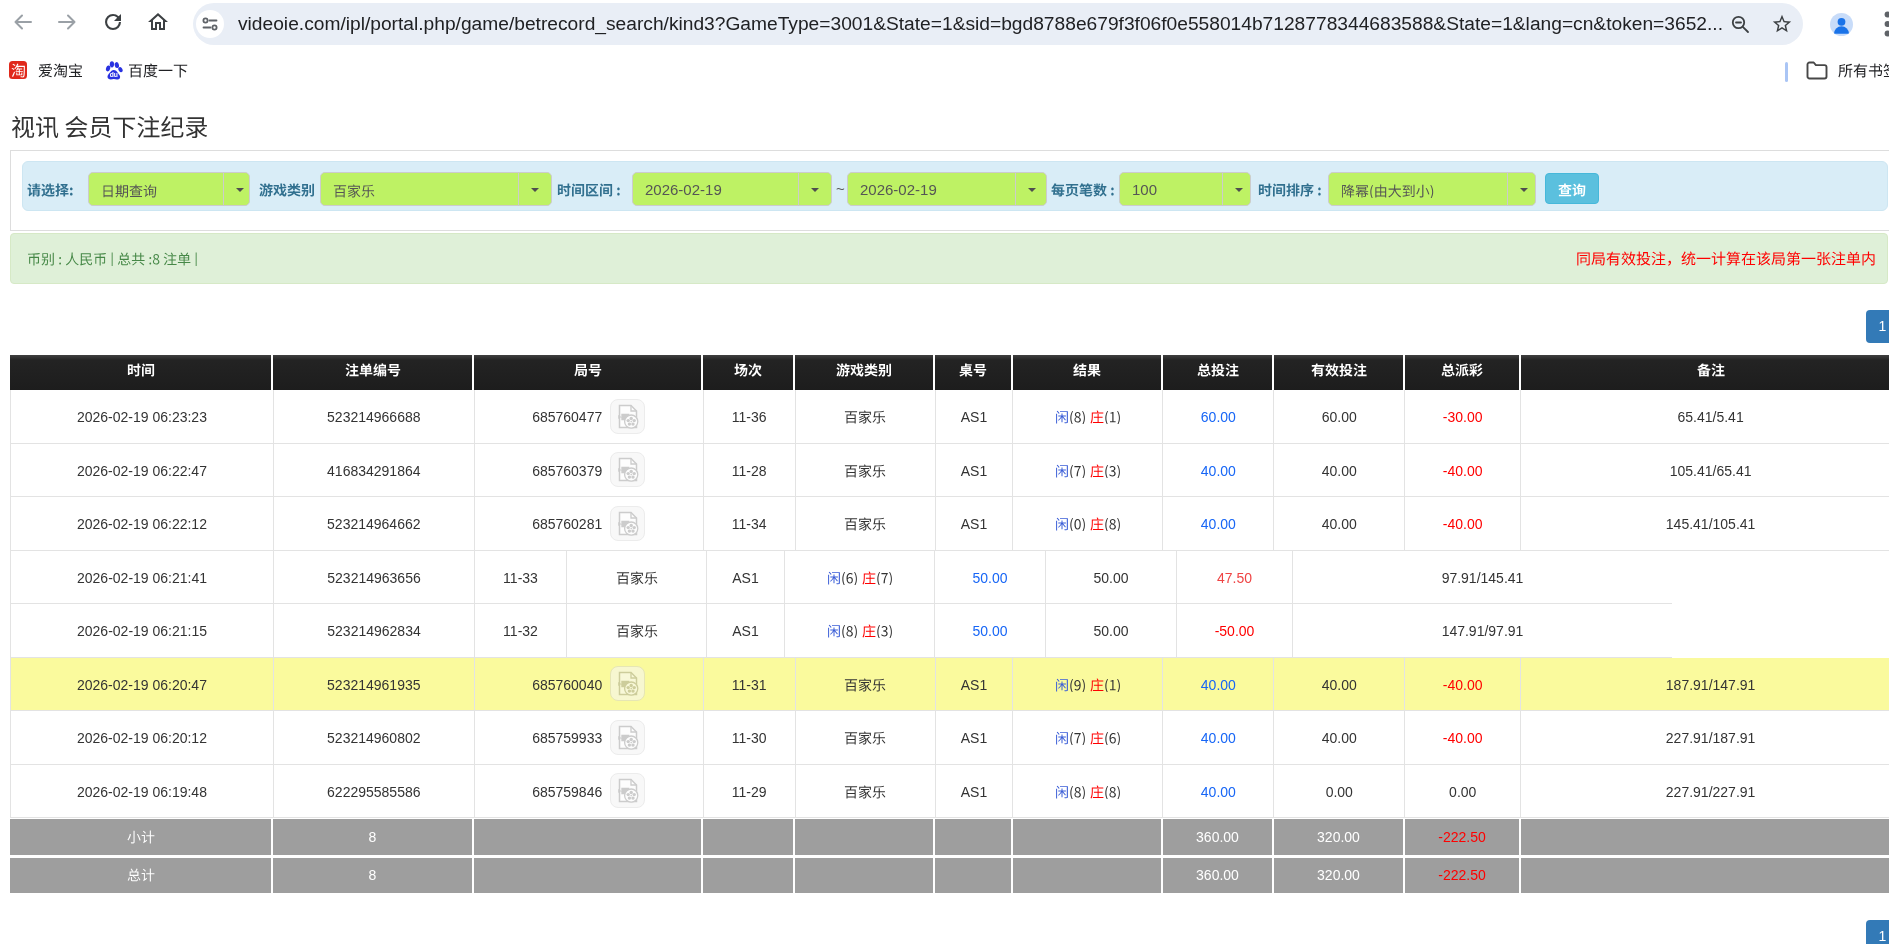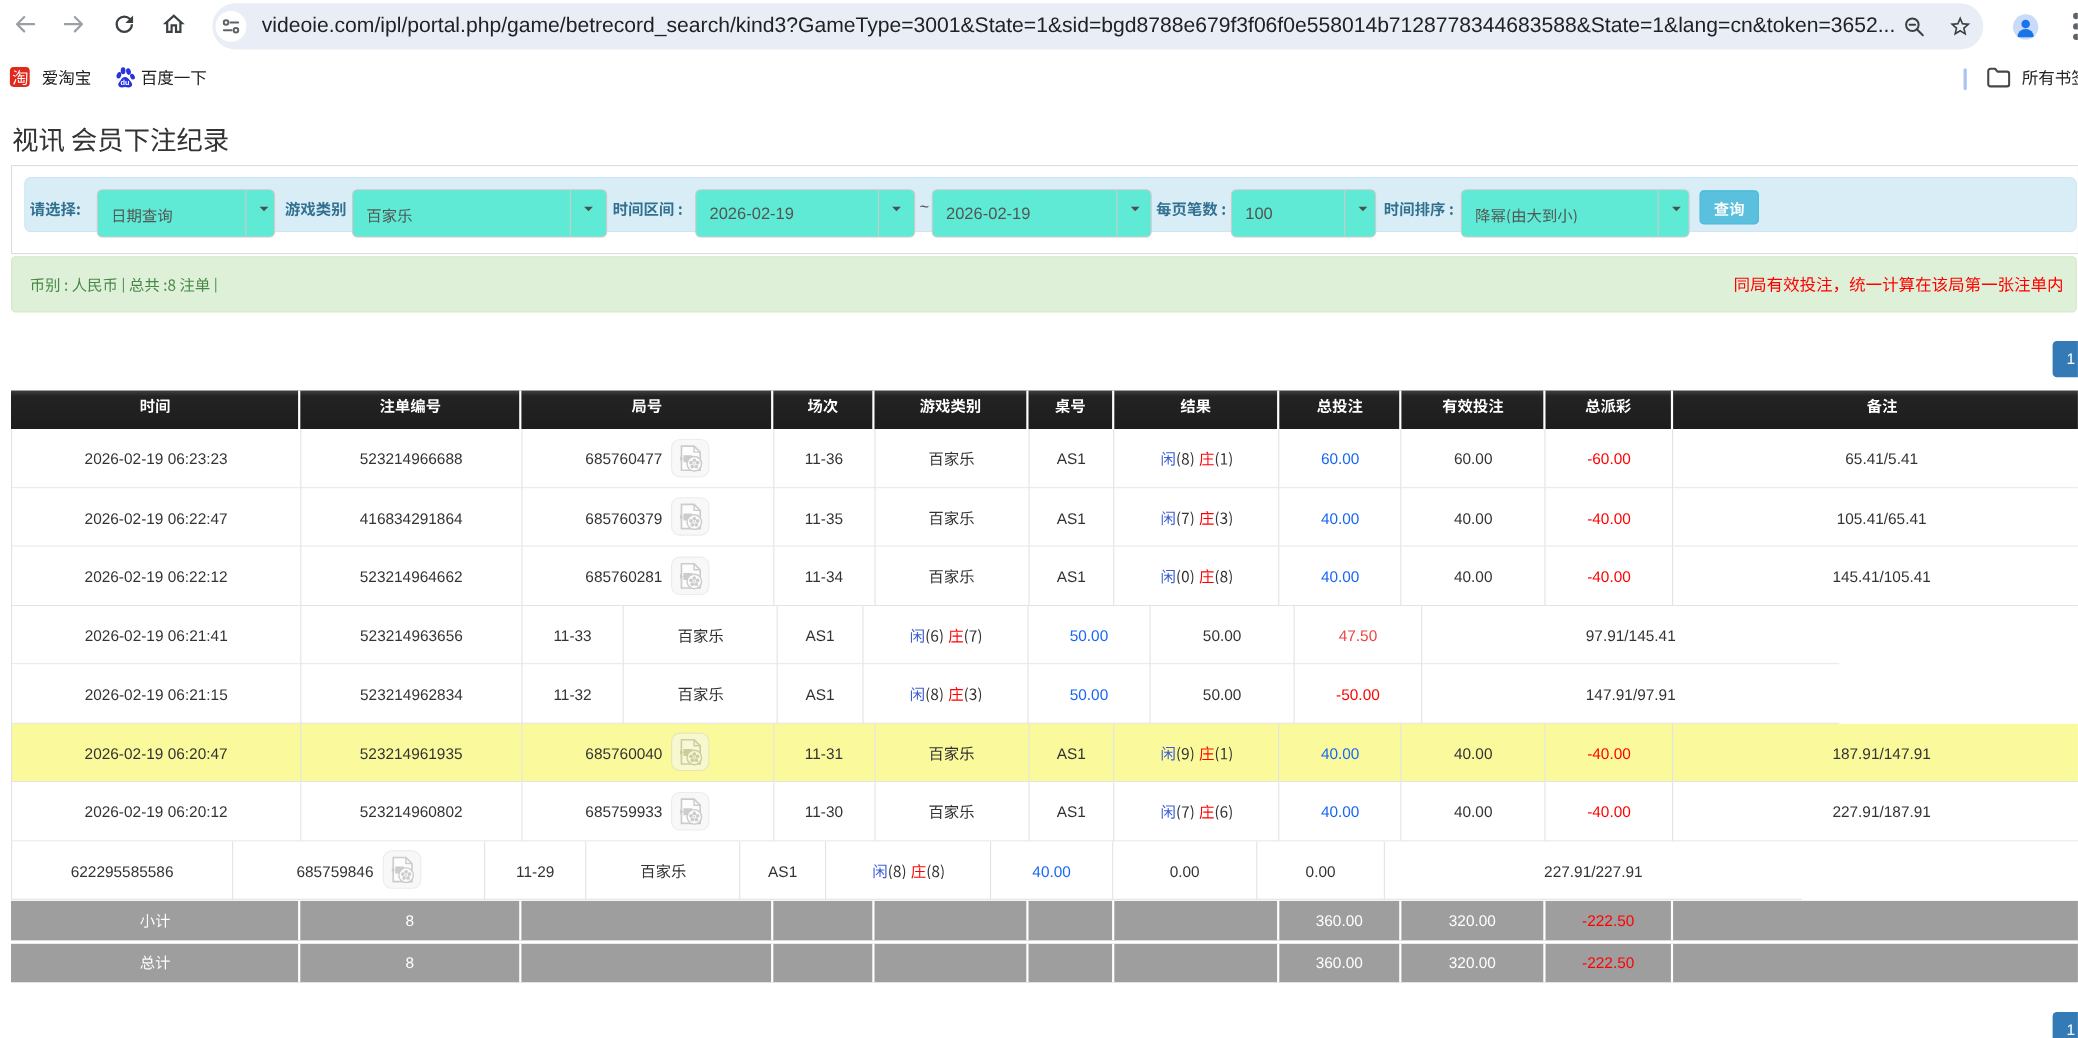--- a/index.html
+++ b/index.html
@@ -4,21 +4,21 @@
 body{width:1889px;height:944px;overflow:hidden;position:relative;font-family:"Liberation Sans",sans-serif;background:#fff}
 .abs{position:absolute}
 .ic{position:absolute}
 .hrow{position:absolute;left:10px;width:1890px;height:35px;display:flex;background:linear-gradient(#404040,#232323 15%,#1d1d1d)}
 .hc{height:35px;border-right:2px solid #fff;display:flex;align-items:center;justify-content:center}
 .drow{position:absolute;left:10px;width:1890px;display:flex;background:#fff;border-left:1px solid #e3e3e3}
 .dc{border-right:1px solid #e3e3e3;border-bottom:1px solid #e3e3e3;display:flex;align-items:center;justify-content:center;font-size:14px;color:#333;padding-top:2px}
 .trow{position:absolute;left:10px;width:1890px;display:flex;background:#9e9e9e;border-top:2px solid #fff}
 .tc{border-right:2px solid #fff;display:flex;align-items:center;justify-content:center;font-size:14px;color:#fff}
 .vbtn{display:inline-flex;align-items:center;justify-content:center;width:35px;height:35px;border:1px solid #ececec;border-radius:8px;background:#f8f8f8;margin-left:8px;margin-top:-2px}
-.sel{position:absolute;background:#5eead4;border:1px solid #ccc;border-radius:5px;height:44px;top:172px}
+.sel{position:absolute;background:#bef264;border:1px solid #ccc;border-radius:5px;height:34px;top:172px}
 .seldiv{position:absolute;top:0;bottom:0;width:1px;background:#ccc}
 .caret{position:absolute;width:0;height:0;border-left:4px solid transparent;border-right:4px solid transparent;border-top:4.5px solid #4e4e4e;top:15px}
 .seltx{position:absolute;left:12px;top:0;bottom:0;display:flex;align-items:center;padding-top:3px}
 </style></head><body>
 <div class="abs" style="left:0;top:0;width:1889px;height:48px;background:#fff">
     <svg class="ic" style="left:11px;top:10px" width="24" height="24" viewBox="0 0 24 24" fill="none" stroke="#9aa0a6" stroke-width="2" stroke-linecap="round" stroke-linejoin="round">
       <path d="M20 12H4.5M11 5.5 4.5 12l6.5 6.5"></path>
     </svg>
     <svg class="ic" style="left:55px;top:10px" width="24" height="24" viewBox="0 0 24 24" fill="none" stroke="#9aa0a6" stroke-width="2" stroke-linecap="round" stroke-linejoin="round">
       <path d="M4 12h15.5M13 5.5 19.5 12 13 18.5"></path>
@@ -260,41 +260,41 @@
         <path fill="#333" d="M17.3 15.1 18.1 14.7C16.9 12.7 16.4 10.3 16.4 8C16.4 5.6 16.9 3.2 18.1 1.2L17.3 0.9C16.1 3 15.3 5.2 15.3 8C15.3 10.7 16.1 13 17.3 15.1Z M22.7 12.5C24.6 12.5 25.9 11.3 25.9 9.9C25.9 8.4 25 7.7 24.1 7.2V7.1C24.7 6.6 25.5 5.7 25.5 4.6C25.5 3 24.4 1.9 22.7 1.9C21.1 1.9 19.9 3 19.9 4.5C19.9 5.6 20.5 6.4 21.3 6.9V6.9C20.3 7.4 19.4 8.4 19.4 9.8C19.4 11.4 20.7 12.5 22.7 12.5ZM23.4 6.7C22.1 6.3 21 5.7 21 4.5C21 3.5 21.7 2.9 22.7 2.9C23.8 2.9 24.4 3.7 24.4 4.7C24.4 5.4 24 6.1 23.4 6.7ZM22.7 11.6C21.4 11.6 20.5 10.8 20.5 9.7C20.5 8.7 21.1 7.9 21.9 7.3C23.4 7.9 24.6 8.4 24.6 9.8C24.6 10.8 23.9 11.6 22.7 11.6Z M27.9 15.1C29.2 13 29.9 10.7 29.9 8C29.9 5.2 29.2 3 27.9 0.9L27.1 1.2C28.3 3.2 28.9 5.6 28.9 8C28.9 10.3 28.3 12.7 27.1 14.7Z"></path>
       </svg>
       <span style="width:4px"></span>
       <svg width="31" height="14" viewBox="0 0 31 14">
         <path fill="#ff0000" d="M7.6 3.9V6.8H3.9V7.8H7.6V12H2.9V13H13.4V12H8.6V7.8H12.6V6.8H8.6V3.9ZM6.6 0.8C6.9 1.3 7.2 2 7.4 2.4H1.8V6.1C1.8 8.1 1.7 11 0.5 13.1C0.8 13.2 1.3 13.4 1.5 13.6C2.7 11.4 2.8 8.3 2.8 6.1V3.4H13.3V2.4H7.7L8.5 2.2C8.3 1.7 7.9 1 7.6 0.5Z"></path>
         <path fill="#333" d="M17.3 15.1 18.1 14.7C16.9 12.7 16.4 10.3 16.4 8C16.4 5.6 16.9 3.2 18.1 1.2L17.3 0.9C16.1 3 15.3 5.2 15.3 8C15.3 10.7 16.1 13 17.3 15.1Z M20 12.3H25.6V11.3H23.5V2.1H22.6C22 2.4 21.3 2.6 20.4 2.8V3.6H22.3V11.3H20Z M27.9 15.1C29.2 13 29.9 10.7 29.9 8C29.9 5.2 29.2 3 27.9 0.9L27.1 1.2C28.3 3.2 28.9 5.6 28.9 8C28.9 10.3 28.3 12.7 27.1 14.7Z"></path>
       </svg>
     </div>
     <div class="dc" style="width:111px;color:#1766f6">60.00</div>
     <div class="dc" style="width:131px">60.00</div>
-    <div class="dc" style="width:116px;color:#ff0000">-60.00</div>
+    <div class="dc" style="width:116px;color:#ff0000">-30.00</div>
     <div class="dc" style="width:379px;border-right:none">65.41/5.41</div>
   </div>
 <div class="drow" style="top:443.5px;height:53.5px;">
     <div class="dc" style="width:263px">2026-02-19 06:22:47</div>
     <div class="dc" style="width:201px">416834291864</div>
     <div class="dc" style="width:229px">685760379<span class="vbtn" style="">
         <svg width="27" height="27" viewBox="0 0 27 27">
           <path d="M5.5 2.5H17l5.5 5.5V24.5H5.5z" fill="#fdfdfd" stroke="#ccc" stroke-width="1.5"></path>
           <path d="M17 2.5V8h5.5" fill="none" stroke="#ccc" stroke-width="1.3"></path>
           <path d="M7.3 10.8h8v6.4h-8z M7.3 14 4.2 11.9v4.2z" fill="#ccc"></path>
           <circle cx="17.2" cy="18.6" r="6.6" fill="#fdfdfd" stroke="#ccc" stroke-width="1.3"></circle>
           <circle cx="17.2" cy="15.5" r="1.7" fill="#ccc"></circle>
           <circle cx="14.2" cy="17.6" r="1.7" fill="#ccc"></circle>
           <circle cx="15.4" cy="21.1" r="1.7" fill="#ccc"></circle>
           <circle cx="19" cy="21.1" r="1.7" fill="#ccc"></circle>
           <circle cx="20.2" cy="17.6" r="1.7" fill="#ccc"></circle>
           <circle cx="17.2" cy="18.6" r="0.8" fill="#ccc"></circle>
         </svg>
       </span></div>
-    <div class="dc" style="width:92px">11-35</div>
+    <div class="dc" style="width:92px">11-28</div>
     <div class="dc" style="width:140px">
       <svg width="42" height="14" viewBox="0 0 42 14">
         <path fill="#333" d="M2.5 4.4V13.5H3.5V12.5H10.6V13.5H11.7V4.4H7C7.1 3.8 7.3 3.1 7.5 2.3H13.1V1.3H0.9V2.3H6.3C6.2 3 6 3.8 5.9 4.4ZM3.5 8.9H10.6V11.6H3.5ZM3.5 8V5.4H10.6V8Z M19.9 0.8C20.1 1.1 20.3 1.5 20.5 1.8H15.2V4.7H16.2V2.8H25.8V4.7H26.9V1.8H21.7C21.5 1.4 21.3 0.9 21 0.5ZM25.1 5.6C24.3 6.3 23.1 7.2 22 7.9C21.7 7.2 21.2 6.4 20.5 5.8C20.9 5.5 21.2 5.3 21.5 5H25V4.1H16.9V5H20.1C18.8 5.9 16.9 6.7 15.1 7.1C15.3 7.3 15.6 7.7 15.7 7.9C17 7.5 18.5 7 19.8 6.3C20 6.5 20.2 6.8 20.4 7.1C19.2 8 16.9 9 15.1 9.4C15.3 9.6 15.5 10 15.6 10.2C17.3 9.7 19.5 8.7 20.8 7.8C21 8.1 21.1 8.4 21.2 8.8C19.8 10 17.1 11.4 14.9 11.9C15.1 12.1 15.3 12.5 15.4 12.8C17.4 12.2 19.8 11 21.4 9.8C21.5 10.9 21.3 11.9 20.9 12.2C20.6 12.4 20.4 12.5 20 12.5C19.7 12.5 19.2 12.4 18.7 12.4C18.9 12.7 19 13.1 19 13.4C19.4 13.4 19.9 13.4 20.2 13.4C20.8 13.4 21.2 13.3 21.6 12.9C22.4 12.3 22.8 10.6 22.3 8.8L22.9 8.4C23.7 10.4 25 12 26.8 12.9C27 12.6 27.3 12.2 27.5 12C25.8 11.3 24.4 9.7 23.8 7.9C24.5 7.4 25.3 6.8 25.9 6.3Z M31.3 8.4C30.6 9.7 29.5 11 28.5 11.9C28.8 12 29.2 12.4 29.4 12.6C30.4 11.6 31.5 10.1 32.3 8.8ZM37.7 8.9C38.7 10 39.9 11.6 40.5 12.5L41.4 12C40.9 11.1 39.6 9.5 38.6 8.4ZM29.8 7.4C29.9 7.3 30.5 7.2 31.5 7.2H34.7V12.1C34.7 12.3 34.6 12.4 34.4 12.4C34.2 12.4 33.3 12.4 32.5 12.4C32.6 12.7 32.8 13.1 32.8 13.4C34 13.4 34.7 13.4 35.2 13.2C35.7 13 35.8 12.7 35.8 12.1V7.2H40.9L41 6.2H35.8V3.3H34.7V6.2H30.8C31.1 5.1 31.3 3.8 31.4 2.5C34.5 2.5 38 2.2 40.2 1.6L39.6 0.7C37.5 1.3 33.6 1.5 30.4 1.6C30.4 3.2 30 5.1 29.9 5.5C29.8 6 29.6 6.3 29.5 6.4C29.6 6.7 29.8 7.2 29.8 7.4Z"></path>
       </svg>
     </div>
     <div class="dc" style="width:78px">AS1</div>
     <div class="dc" style="width:150px">
       <svg width="31" height="14" viewBox="0 0 31 14">
         <path fill="#3b5ed7" d="M1.1 3.8V13.4H2.1V3.8ZM1.7 1.2C2.4 2 3.3 3.1 3.7 3.8L4.6 3.2C4.1 2.5 3.2 1.4 2.5 0.7ZM5 1.2V2.1H11.8V11.9C11.8 12.2 11.8 12.2 11.5 12.3C11.2 12.3 10.3 12.3 9.3 12.2C9.5 12.5 9.6 13 9.7 13.3C10.9 13.3 11.8 13.3 12.2 13.1C12.7 12.9 12.9 12.6 12.9 11.9V1.2ZM6.5 3.6V5.5H3.3V6.4H6.1C5.3 7.9 4.2 9.3 3 10C3.2 10.2 3.5 10.5 3.6 10.7C4.7 10 5.8 8.8 6.5 7.3V12.2H7.5V7.3C8.5 8.4 9.5 9.6 10.1 10.4L10.8 9.7C10.2 8.8 9 7.5 7.9 6.4H10.9V5.5H7.5V3.6Z"></path>
         <path fill="#333" d="M17.3 15.1 18.1 14.7C16.9 12.7 16.4 10.3 16.4 8C16.4 5.6 16.9 3.2 18.1 1.2L17.3 0.9C16.1 3 15.3 5.2 15.3 8C15.3 10.7 16.1 13 17.3 15.1Z M21.5 12.3H22.8C23 8.3 23.4 5.9 25.8 2.8V2.1H19.4V3.2H24.4C22.4 6 21.7 8.4 21.5 12.3Z M27.9 15.1C29.2 13 29.9 10.7 29.9 8C29.9 5.2 29.2 3 27.9 0.9L27.1 1.2C28.3 3.2 28.9 5.6 28.9 8C28.9 10.3 28.3 12.7 27.1 14.7Z"></path>
@@ -476,20 +476,21 @@
         <path fill="#ff0000" d="M7.6 3.9V6.8H3.9V7.8H7.6V12H2.9V13H13.4V12H8.6V7.8H12.6V6.8H8.6V3.9ZM6.6 0.8C6.9 1.3 7.2 2 7.4 2.4H1.8V6.1C1.8 8.1 1.7 11 0.5 13.1C0.8 13.2 1.3 13.4 1.5 13.6C2.7 11.4 2.8 8.3 2.8 6.1V3.4H13.3V2.4H7.7L8.5 2.2C8.3 1.7 7.9 1 7.6 0.5Z"></path>
         <path fill="#333" d="M17.3 15.1 18.1 14.7C16.9 12.7 16.4 10.3 16.4 8C16.4 5.6 16.9 3.2 18.1 1.2L17.3 0.9C16.1 3 15.3 5.2 15.3 8C15.3 10.7 16.1 13 17.3 15.1Z M22.9 12.5C24.5 12.5 25.9 11.2 25.9 9.2C25.9 7 24.8 6 23 6C22.2 6 21.3 6.4 20.7 7.2C20.8 4 21.9 2.9 23.4 2.9C24 2.9 24.6 3.2 25 3.7L25.7 2.9C25.1 2.3 24.4 1.9 23.3 1.9C21.3 1.9 19.5 3.4 19.5 7.4C19.5 10.8 21 12.5 22.9 12.5ZM20.7 8.2C21.4 7.3 22.2 6.9 22.8 6.9C24.1 6.9 24.7 7.8 24.7 9.2C24.7 10.6 23.9 11.5 22.9 11.5C21.7 11.5 20.9 10.3 20.7 8.2Z M27.9 15.1C29.2 13 29.9 10.7 29.9 8C29.9 5.2 29.2 3 27.9 0.9L27.1 1.2C28.3 3.2 28.9 5.6 28.9 8C28.9 10.3 28.3 12.7 27.1 14.7Z"></path>
       </svg>
     </div>
     <div class="dc" style="width:111px;color:#1766f6">40.00</div>
     <div class="dc" style="width:131px">40.00</div>
     <div class="dc" style="width:116px;color:#ff0000">-40.00</div>
     <div class="dc" style="width:379px;border-right:none">227.91/187.91</div>
   </div>
 <div class="drow" style="top:764.5px;height:53.5px;">
+    <div class="dc" style="width:263px">2026-02-19 06:19:48</div>
     <div class="dc" style="width:201px">622295585586</div>
     <div class="dc" style="width:229px">685759846<span class="vbtn" style="">
         <svg width="27" height="27" viewBox="0 0 27 27">
           <path d="M5.5 2.5H17l5.5 5.5V24.5H5.5z" fill="#fdfdfd" stroke="#ccc" stroke-width="1.5"></path>
           <path d="M17 2.5V8h5.5" fill="none" stroke="#ccc" stroke-width="1.3"></path>
           <path d="M7.3 10.8h8v6.4h-8z M7.3 14 4.2 11.9v4.2z" fill="#ccc"></path>
           <circle cx="17.2" cy="18.6" r="6.6" fill="#fdfdfd" stroke="#ccc" stroke-width="1.3"></circle>
           <circle cx="17.2" cy="15.5" r="1.7" fill="#ccc"></circle>
           <circle cx="14.2" cy="17.6" r="1.7" fill="#ccc"></circle>
           <circle cx="15.4" cy="21.1" r="1.7" fill="#ccc"></circle>

